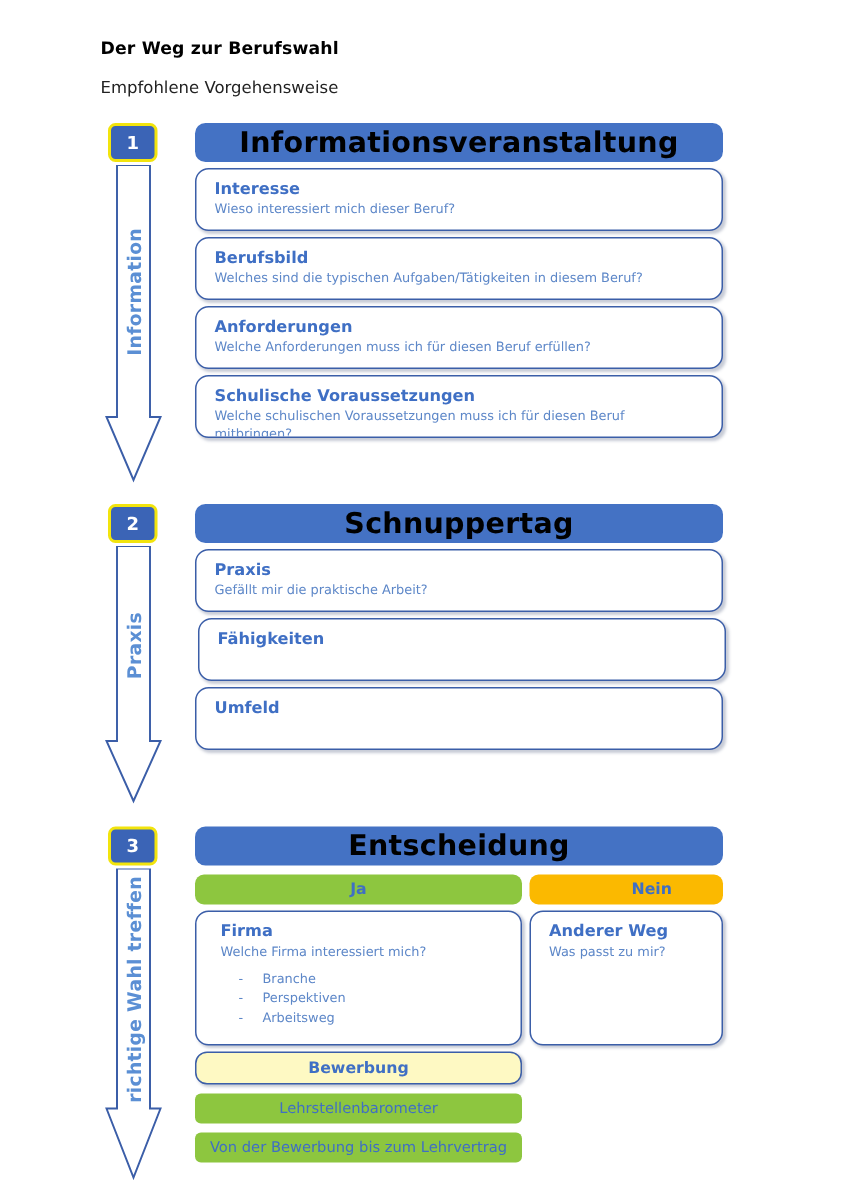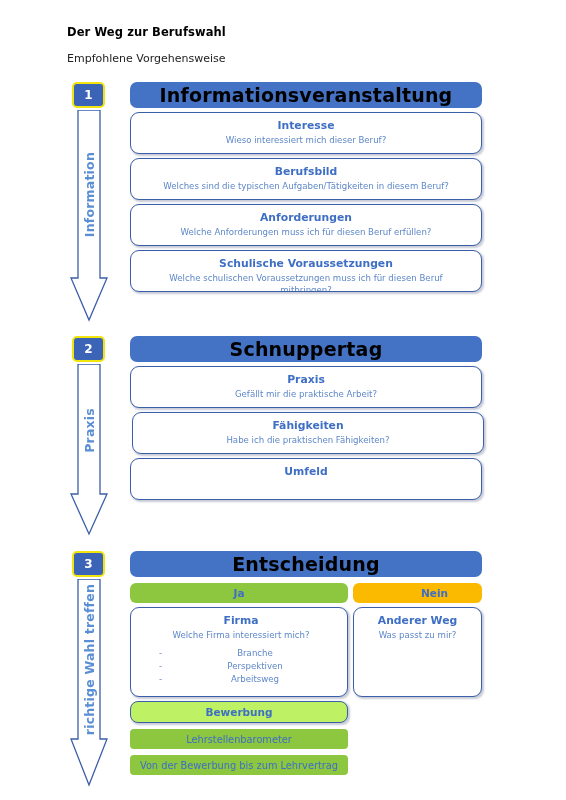--- a/index.html
+++ b/index.html
@@ -13,21 +13,20 @@
     position: relative;
     font-family: "DejaVu Sans", "Liberation Sans", sans-serif;
     overflow: hidden;
   }
 
   #page {
     position: absolute;
     left: 0; top: 0;
     width: 566px;
     height: 800px;
-    text-align: center;
   }
 
   
   .doc-title {
     position: absolute;
     left: 67px;
     top: 25px;
     font-size: 11.5px;
     font-weight: bold;
     color: #000000;
@@ -160,21 +159,21 @@
     font-weight: bold;
     color: #3f6fc4;
     box-sizing: border-box;
   }
   .decision-bar.yes { background: #8dc63f; }
   .decision-bar.no  { background: #fbb900; }
 
   
   .link-bar {
     position: absolute;
-    background: #bef264;
+    background: #fef9c3;
     border: 1.4px solid #3b5ea8;
     border-radius: 8px;
     box-sizing: border-box;
     box-shadow: 1.5px 1.5px 2px rgba(130,140,165,0.45);
     display: flex;
     align-items: center;
     justify-content: center;
     color: #3f6fc4;
     font-size: 10.5px;
     font-weight: bold;
@@ -248,21 +247,20 @@
 
   <div class="section-bar" style="left:130px; top:336px; width:352px; height:26px;">Schnuppertag</div>
 
   <div class="card" style="left:130px; top:366px; width:352px; height:42px;">
     <div class="card-title">Praxis</div>
     <div class="card-text">Gefällt mir die praktische Arbeit?</div>
   </div>
 
   <div class="card" style="left:132px; top:412px; width:352px; height:42px;">
     <div class="card-title">Fähigkeiten</div>
-    <div class="card-text">Habe ich die praktischen Fähigkeiten?</div>
   </div>
 
   <div class="card" style="left:130px; top:458px; width:352px; height:42px;">
     <div class="card-title">Umfeld</div>
   </div>
 
   <div class="step-badge" style="left:72px; top:551px;">3</div>
 
   <div class="arrow-wrap" style="left:70px; top:579px; width:38px; height:208px;">
     <svg width="38" height="208" viewBox="0 0 38 208" aria-hidden="true">

